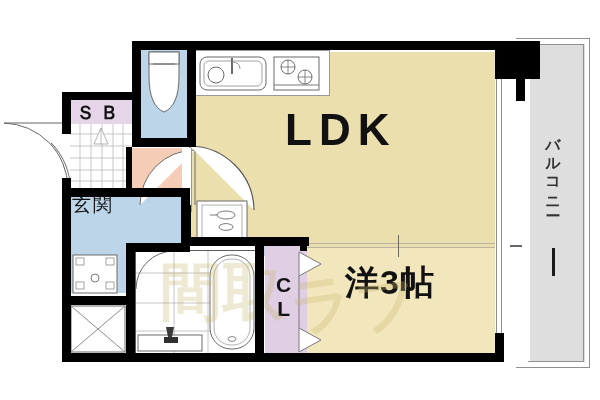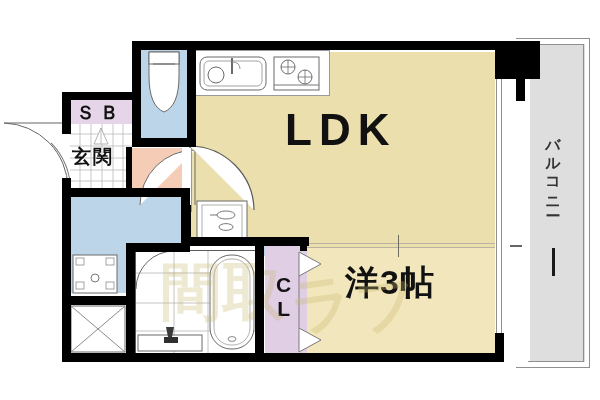--- a/index.html
+++ b/index.html
@@ -22,21 +22,21 @@
   .wall{background:#000000;}
   .hairline{background:#8f8f8f;}
 
   
   .lbl{position:absolute;color:#111;line-height:1;white-space:nowrap;}
   .ldk-main{font-size:44px;font-weight:bold;letter-spacing:7px;text-align:right;}
   .ldk-sub{font-size:30px;font-weight:bold;letter-spacing:2px;}
   .room-main{font-size:34px;font-weight:bold;letter-spacing:1px;text-align:center;}
   .cl-lbl{font-size:21px;font-weight:bold;line-height:1.15;text-align:center;}
   .sb-lbl{font-size:19px;font-weight:bold;letter-spacing:5px;}
-  .gen-lbl{font-size:19px;font-weight:bold;letter-spacing:2px;}
+  .gen-lbl{font-size:19px;font-weight:normal;letter-spacing:2px;margin-top:48px;}
   .balc-lbl{font-size:15px;font-weight:bold;letter-spacing:3px;
             writing-mode:vertical-rl;text-orientation:upright;color:#333;}
   .door-arc{position:absolute;border:1px solid #666;border-radius:50%;background:transparent;}
 
   svg{display:block;overflow:visible;}
 
   
   #wm{position:absolute;left:150px;top:240px;width:300px;height:110px;
       pointer-events:none;opacity:.30;}
   #wm span{position:absolute;font-size:62px;font-weight:bold;color:#c8b96e;}

